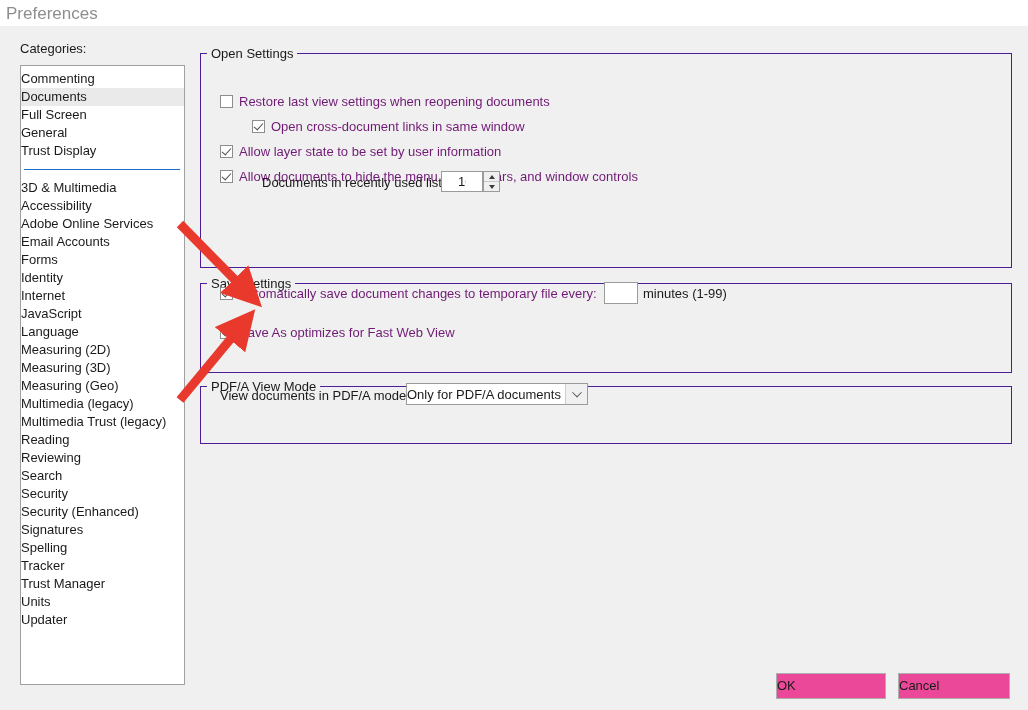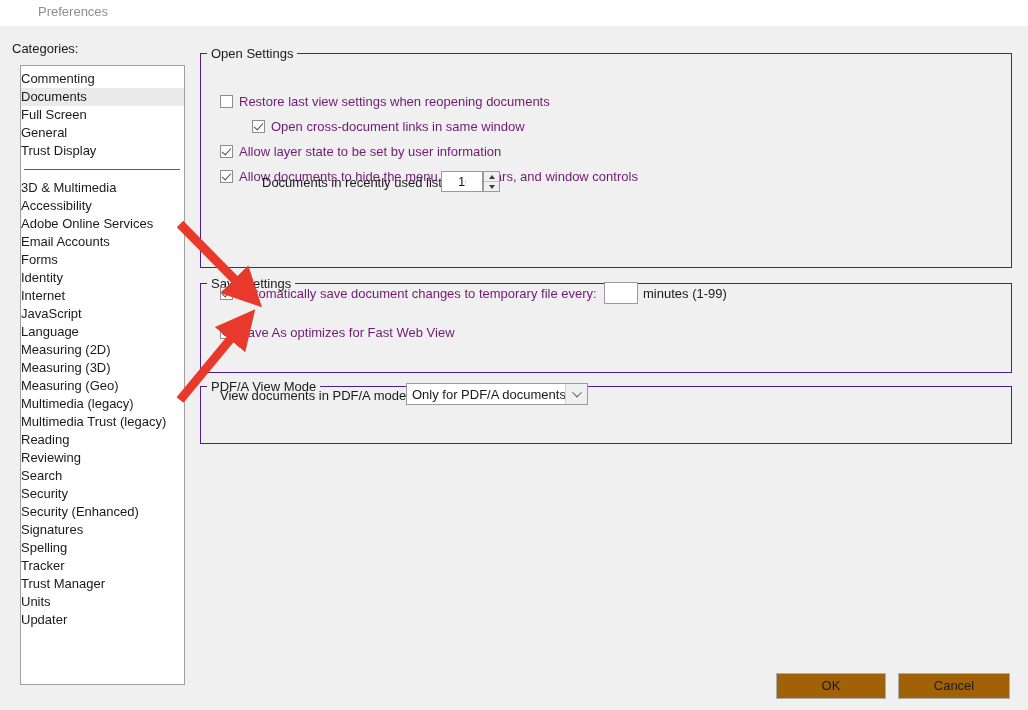--- a/index.html
+++ b/index.html
@@ -21,38 +21,37 @@
   #titlebar {
     position: absolute;
     left: 0; top: 0;
     width: 1028px; height: 26px;
     background: #ffffff;
     box-sizing: border-box;
   }
   #titlebar .title-text {
     position: absolute;
     left: 6px; top: 4px;
-    font-size: 13px;
+    font-size: 17px;
     color: #8e8e8e;
     white-space: nowrap;
-    margin-left: 32px;
   }
 
   
   #dialog-body {
     position: absolute;
     left: 0; top: 26px;
     width: 1028px; height: 684px;
     background: #f0f0f0;
   }
 
   
   #categories-label {
     position: absolute;
-    left: 12px; top: 15px;
+    left: 20px; top: 15px;
     font-size: 13px;
     color: #1a1a1a;
     white-space: nowrap;
   }
   #categories-list {
     position: absolute;
     left: 20px; top: 39px;
     width: 165px; height: 620px;
     background: #ffffff;
     border: 1px solid #a0a0a0;
@@ -191,21 +190,20 @@
     box-sizing: border-box;
     border: 1px solid #9b9b9b;
     background: #ffffff;
     display: flex;
     align-items: stretch;
   }
   .dropdown .dd-text {
     flex: 1 1 auto;
     display: flex;
     align-items: center;
-    padding-left: 5px;
     font-size: 13px;
     color: #1a1a1a;
     white-space: nowrap;
     overflow: hidden;
   }
   .dropdown .dd-button {
     flex: 0 0 auto;
     width: 21px;
     background: #f0f0f0;
     border-left: 1px solid #cfcfcf;
@@ -220,26 +218,26 @@
     height: 6px;
     border: solid #5a5a5a;
     border-width: 0 1.4px 1.4px 0;
     transform: translate(-50%, -70%) rotate(45deg);
   }
 
   
   .dlg-button {
     position: absolute;
     box-sizing: border-box;
-    background: #a16207;
+    background: #ec4899;
     border: 1px solid #adadad;
     font-family: "Liberation Sans", sans-serif;
     font-size: 13px;
     color: #1a1a1a;
-    text-align: center;
+    text-align: left;
     line-height: 24px;
     cursor: default;
   }
   #btn-ok     { left: 776px; top: 647px; width: 110px; height: 26px; }
   #btn-cancel { left: 898px; top: 647px; width: 112px; height: 26px; }
 
   
   #annotations {
     position: absolute;
     left: 0; top: 0;

